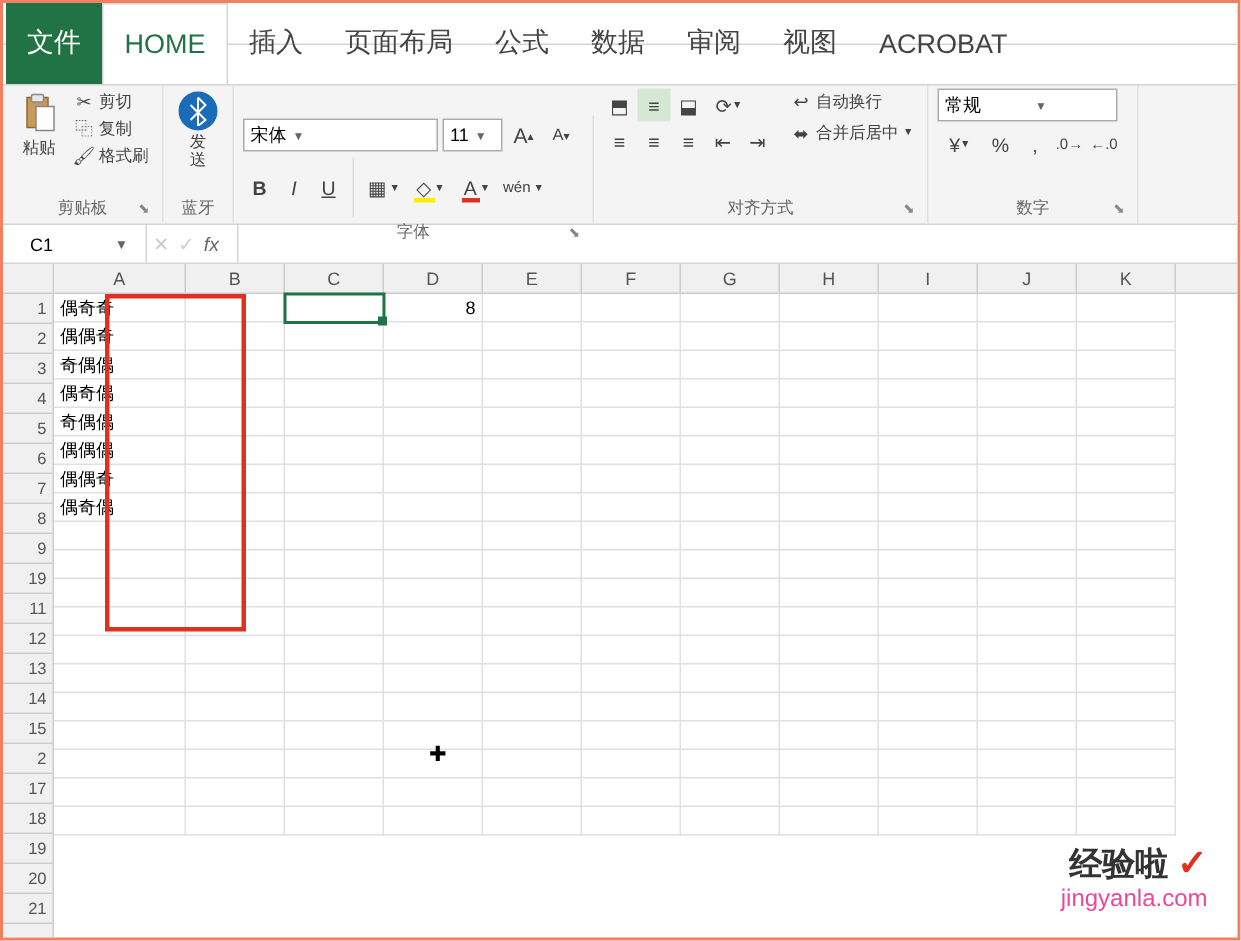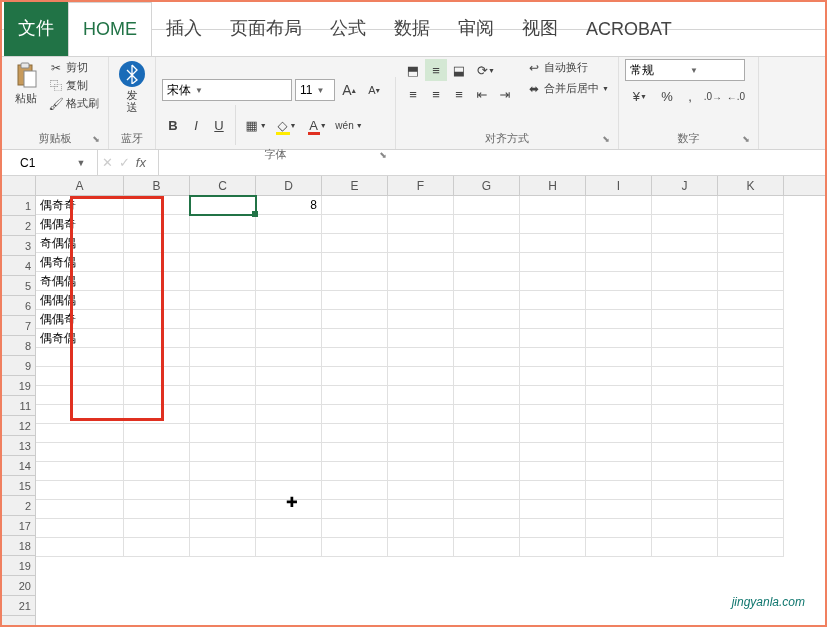--- a/index.html
+++ b/index.html
@@ -55,21 +55,21 @@
 .cell.r { justify-content: flex-end; }
 .cell.sel { outline: 2px solid #217346; outline-offset: -1px; position: relative; background: #fff; }
 .cell.sel::after { content: ''; position: absolute; right: -3px; bottom: -3px; width: 6px; height: 6px; background: #217346; }
 
 .redbox { position: absolute; border: 3px solid #e03020; pointer-events: none; }
 .redbox.a { left: 34px; top: 0px; width: 94px; height: 225px; }
 
 .watermark { position: absolute; right: 20px; bottom: 16px; text-align: right; }
 .watermark .wm1 { font-size: 22px; font-weight: bold; color: #333; }
 .watermark .wm1 .chk { color: #e03020; font-size: 24px; }
-.watermark .wm2 { font-size: 12px; color: #0f766e; font-style: italic; }
+.watermark .wm2 { font-size: 16px; color: #ec4899; }
 
 .cursor-cross { position: absolute; left: 250px; top: 298px; font-size: 14px; color: #000; pointer-events: none; }
 
 svg { display: block; }
 </style>
 </head>
 <body>
 
 <div class="title-bar">
   <div class="app-icon">X</div>
@@ -559,14 +559,15 @@
           <div class="cell"></div>
           <div class="cell"></div>
           <div class="cell"></div>
           <div class="cell"></div>
         </div>
       </div>
   </div>
 </div>
 
 <div class="watermark">
+  <div class="wm1"><span>经验啦</span> <span class="chk">✓</span></div>
   <div class="wm2">jingyanla.com</div>
 </div>
 
 </body></html>

